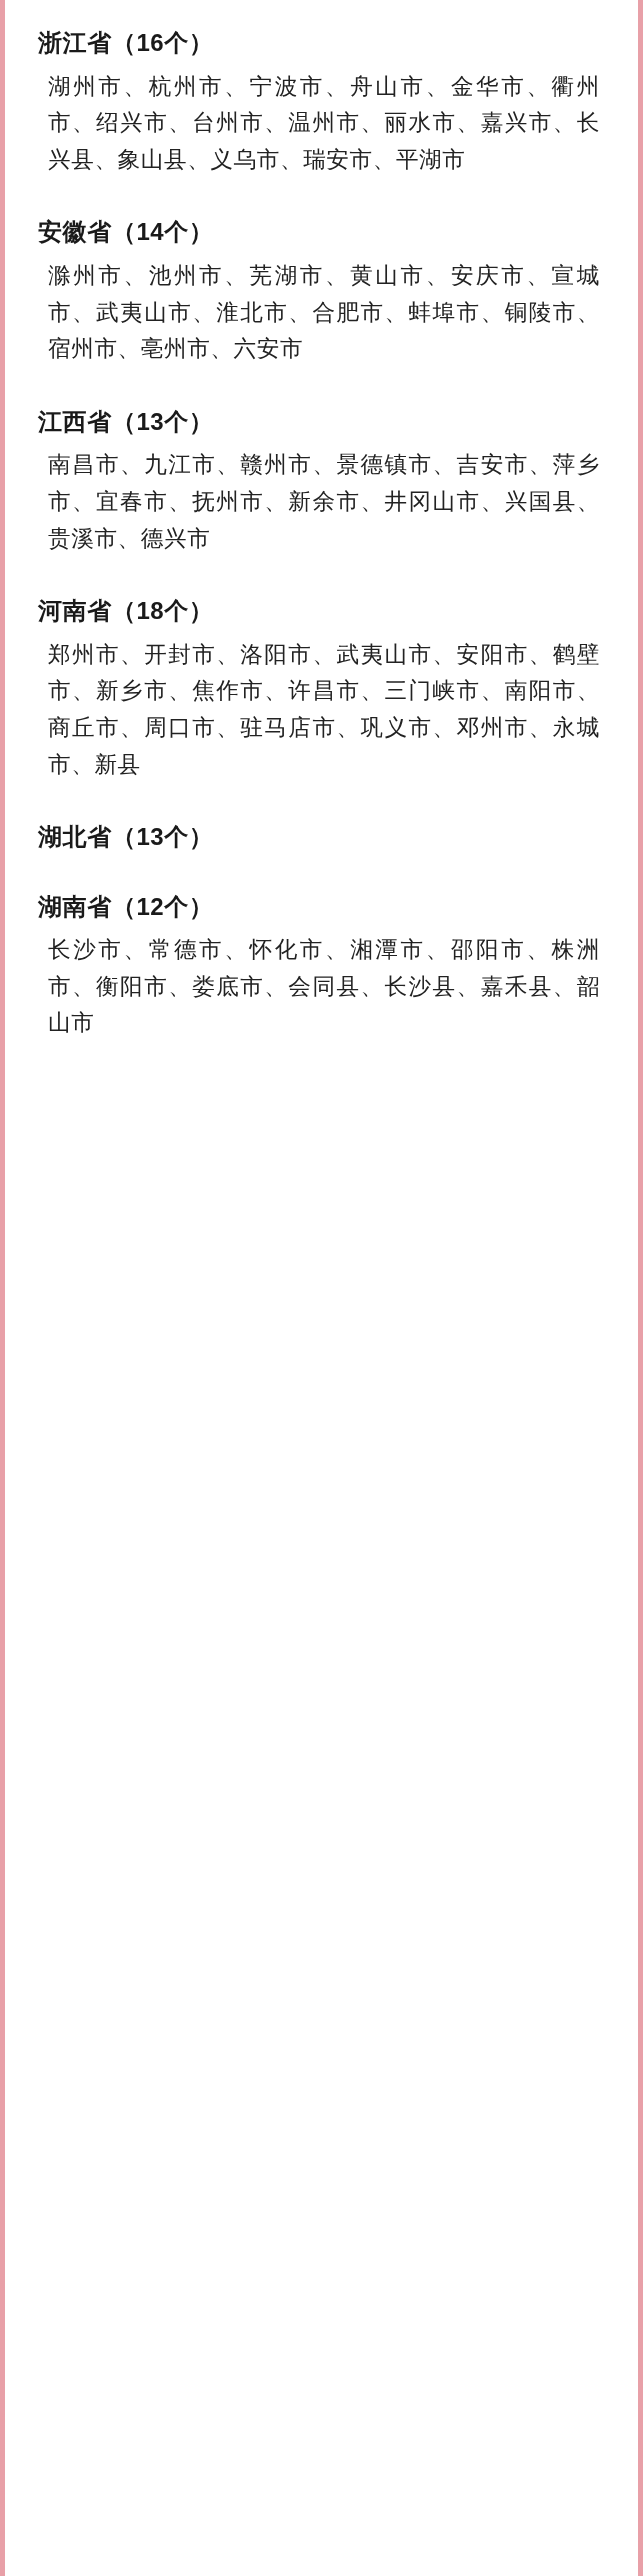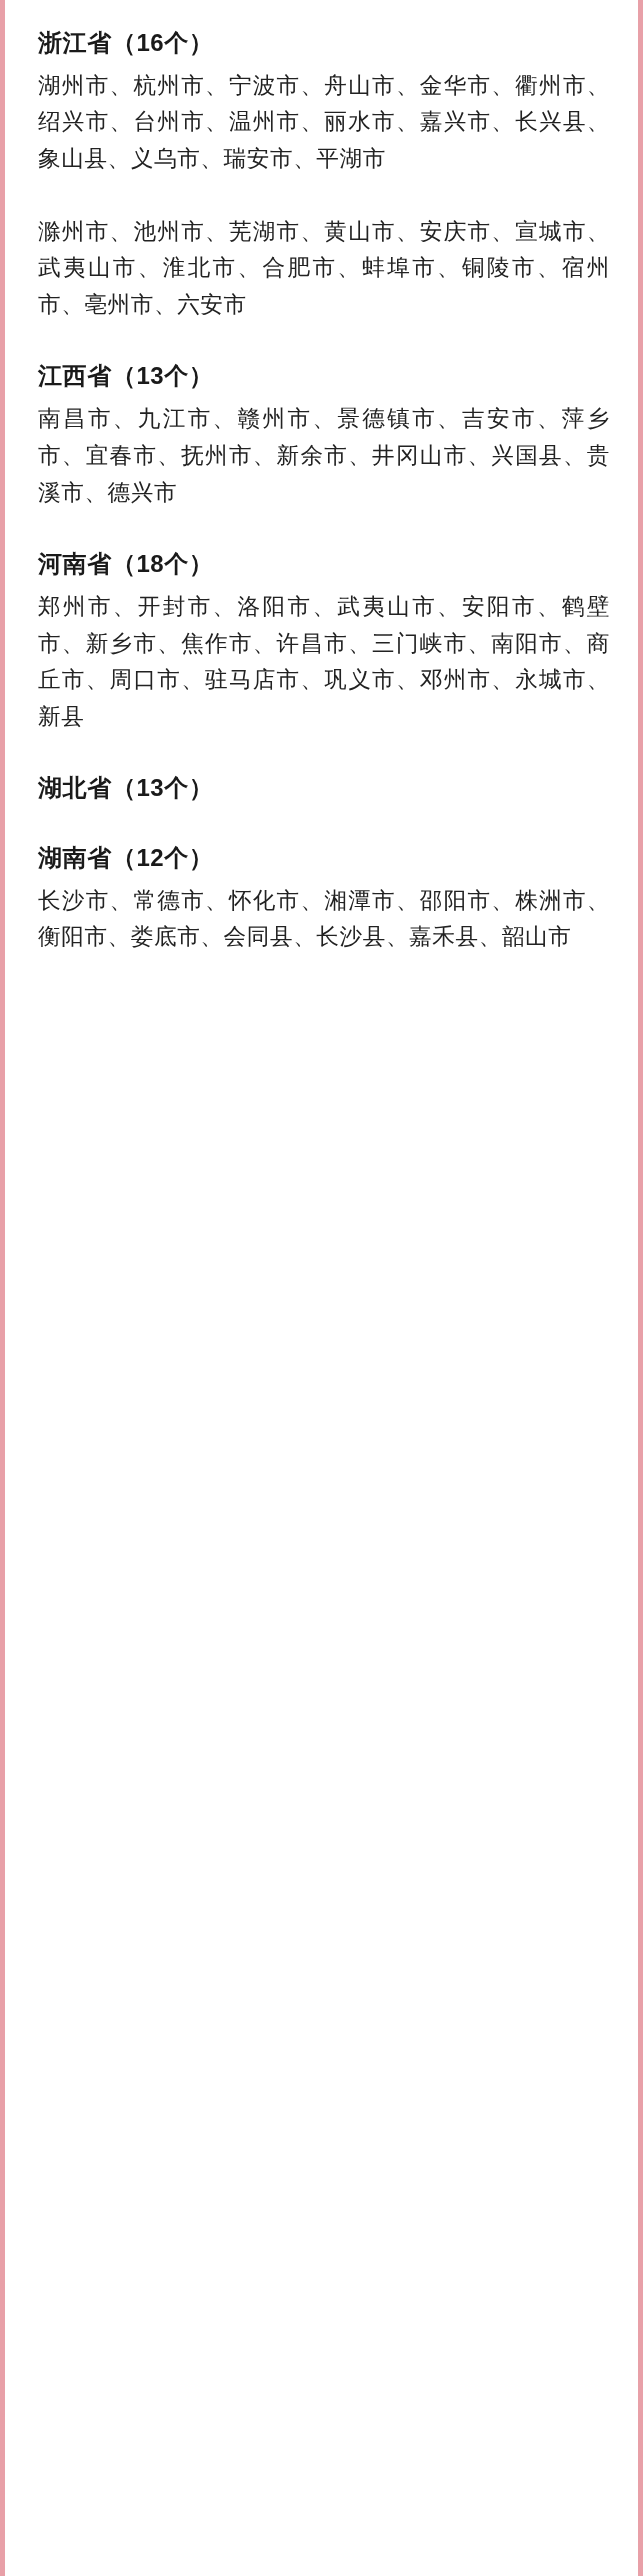--- a/index.html
+++ b/index.html
@@ -44,38 +44,42 @@
   .prov-title .count {
     font-weight: bold;
   }
   .prov-cities {
     font-size: 22.6px;
     color: #222222;
     line-height: 1.62;
     letter-spacing: 0.6px;
     text-align: justify;
     text-justify: inter-ideograph;
-    margin: 0;
+    margin: 10px;
     word-break: break-all;
+    font-family: Liberation Mono, monospace;
   }
 </style>
 </head>
 <body>
 
 <div class="page">
   <div class="inner">
 
     <div class="prov-block">
       <div class="prov-title">
         <span>浙江省</span><span class="count">（16个）</span>
       </div>
       <p class="prov-cities">湖州市、杭州市、宁波市、舟山市、金华市、衢州市、绍兴市、台州市、温州市、丽水市、嘉兴市、长兴县、象山县、义乌市、瑞安市、平湖市</p>
     </div>
 
     <div class="prov-block">
+      <div class="prov-title">
+        <span>安徽省</span><span class="count">（14个）</span>
+      </div>
       <p class="prov-cities">滁州市、池州市、芜湖市、黄山市、安庆市、宣城市、武夷山市、淮北市、合肥市、蚌埠市、铜陵市、宿州市、亳州市、六安市</p>
     </div>
 
 
     <div class="prov-block">
       <div class="prov-title">
         <span>江西省</span><span class="count">（13个）</span>
       </div>
       <p class="prov-cities">南昌市、九江市、赣州市、景德镇市、吉安市、萍乡市、宜春市、抚州市、新余市、井冈山市、兴国县、贵溪市、德兴市</p>
     </div>

